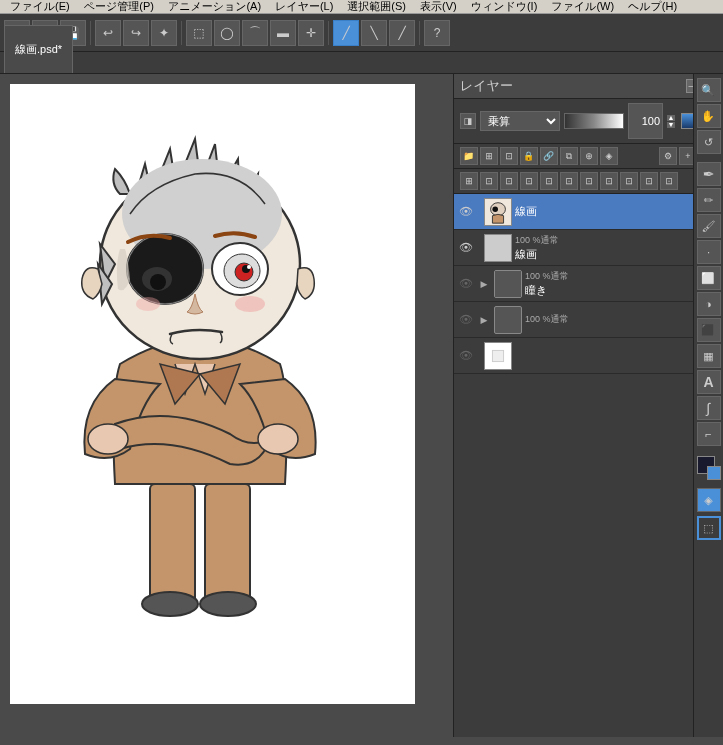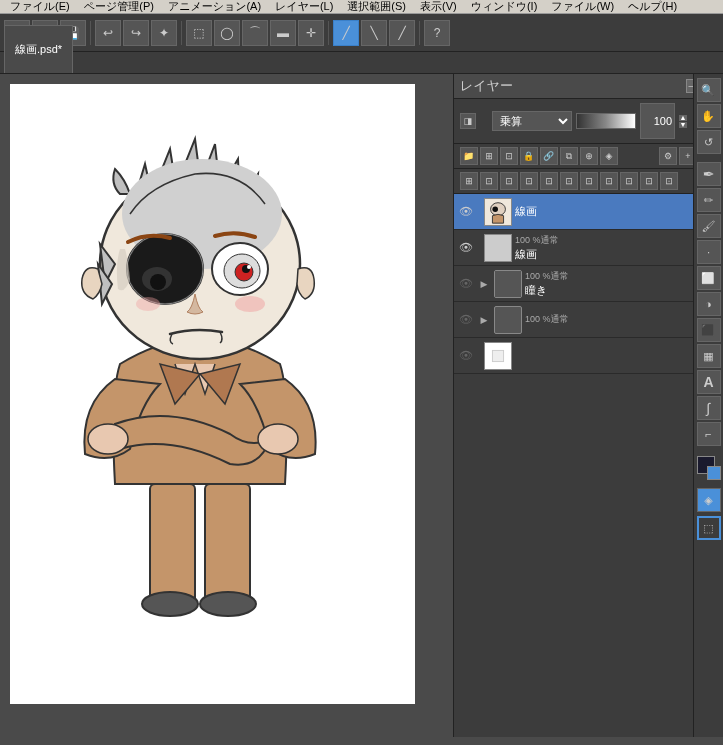--- a/index.html
+++ b/index.html
@@ -154,21 +154,20 @@
       border-bottom: 1px solid #222;
     }
     .blend-select {
       background: #555;
       border: 1px solid #666;
       color: #fff;
       font-size: 11px;
       padding: 1px 3px;
       width: 80px;
       height: 20px;
-      margin-left: 12px;
     }
     .opacity-input {
       background: #555;
       border: 1px solid #666;
       color: #fff;
       font-size: 11px;
       width: 35px;
       height: 36px;
       text-align: right;
       padding: 1px 2px;

